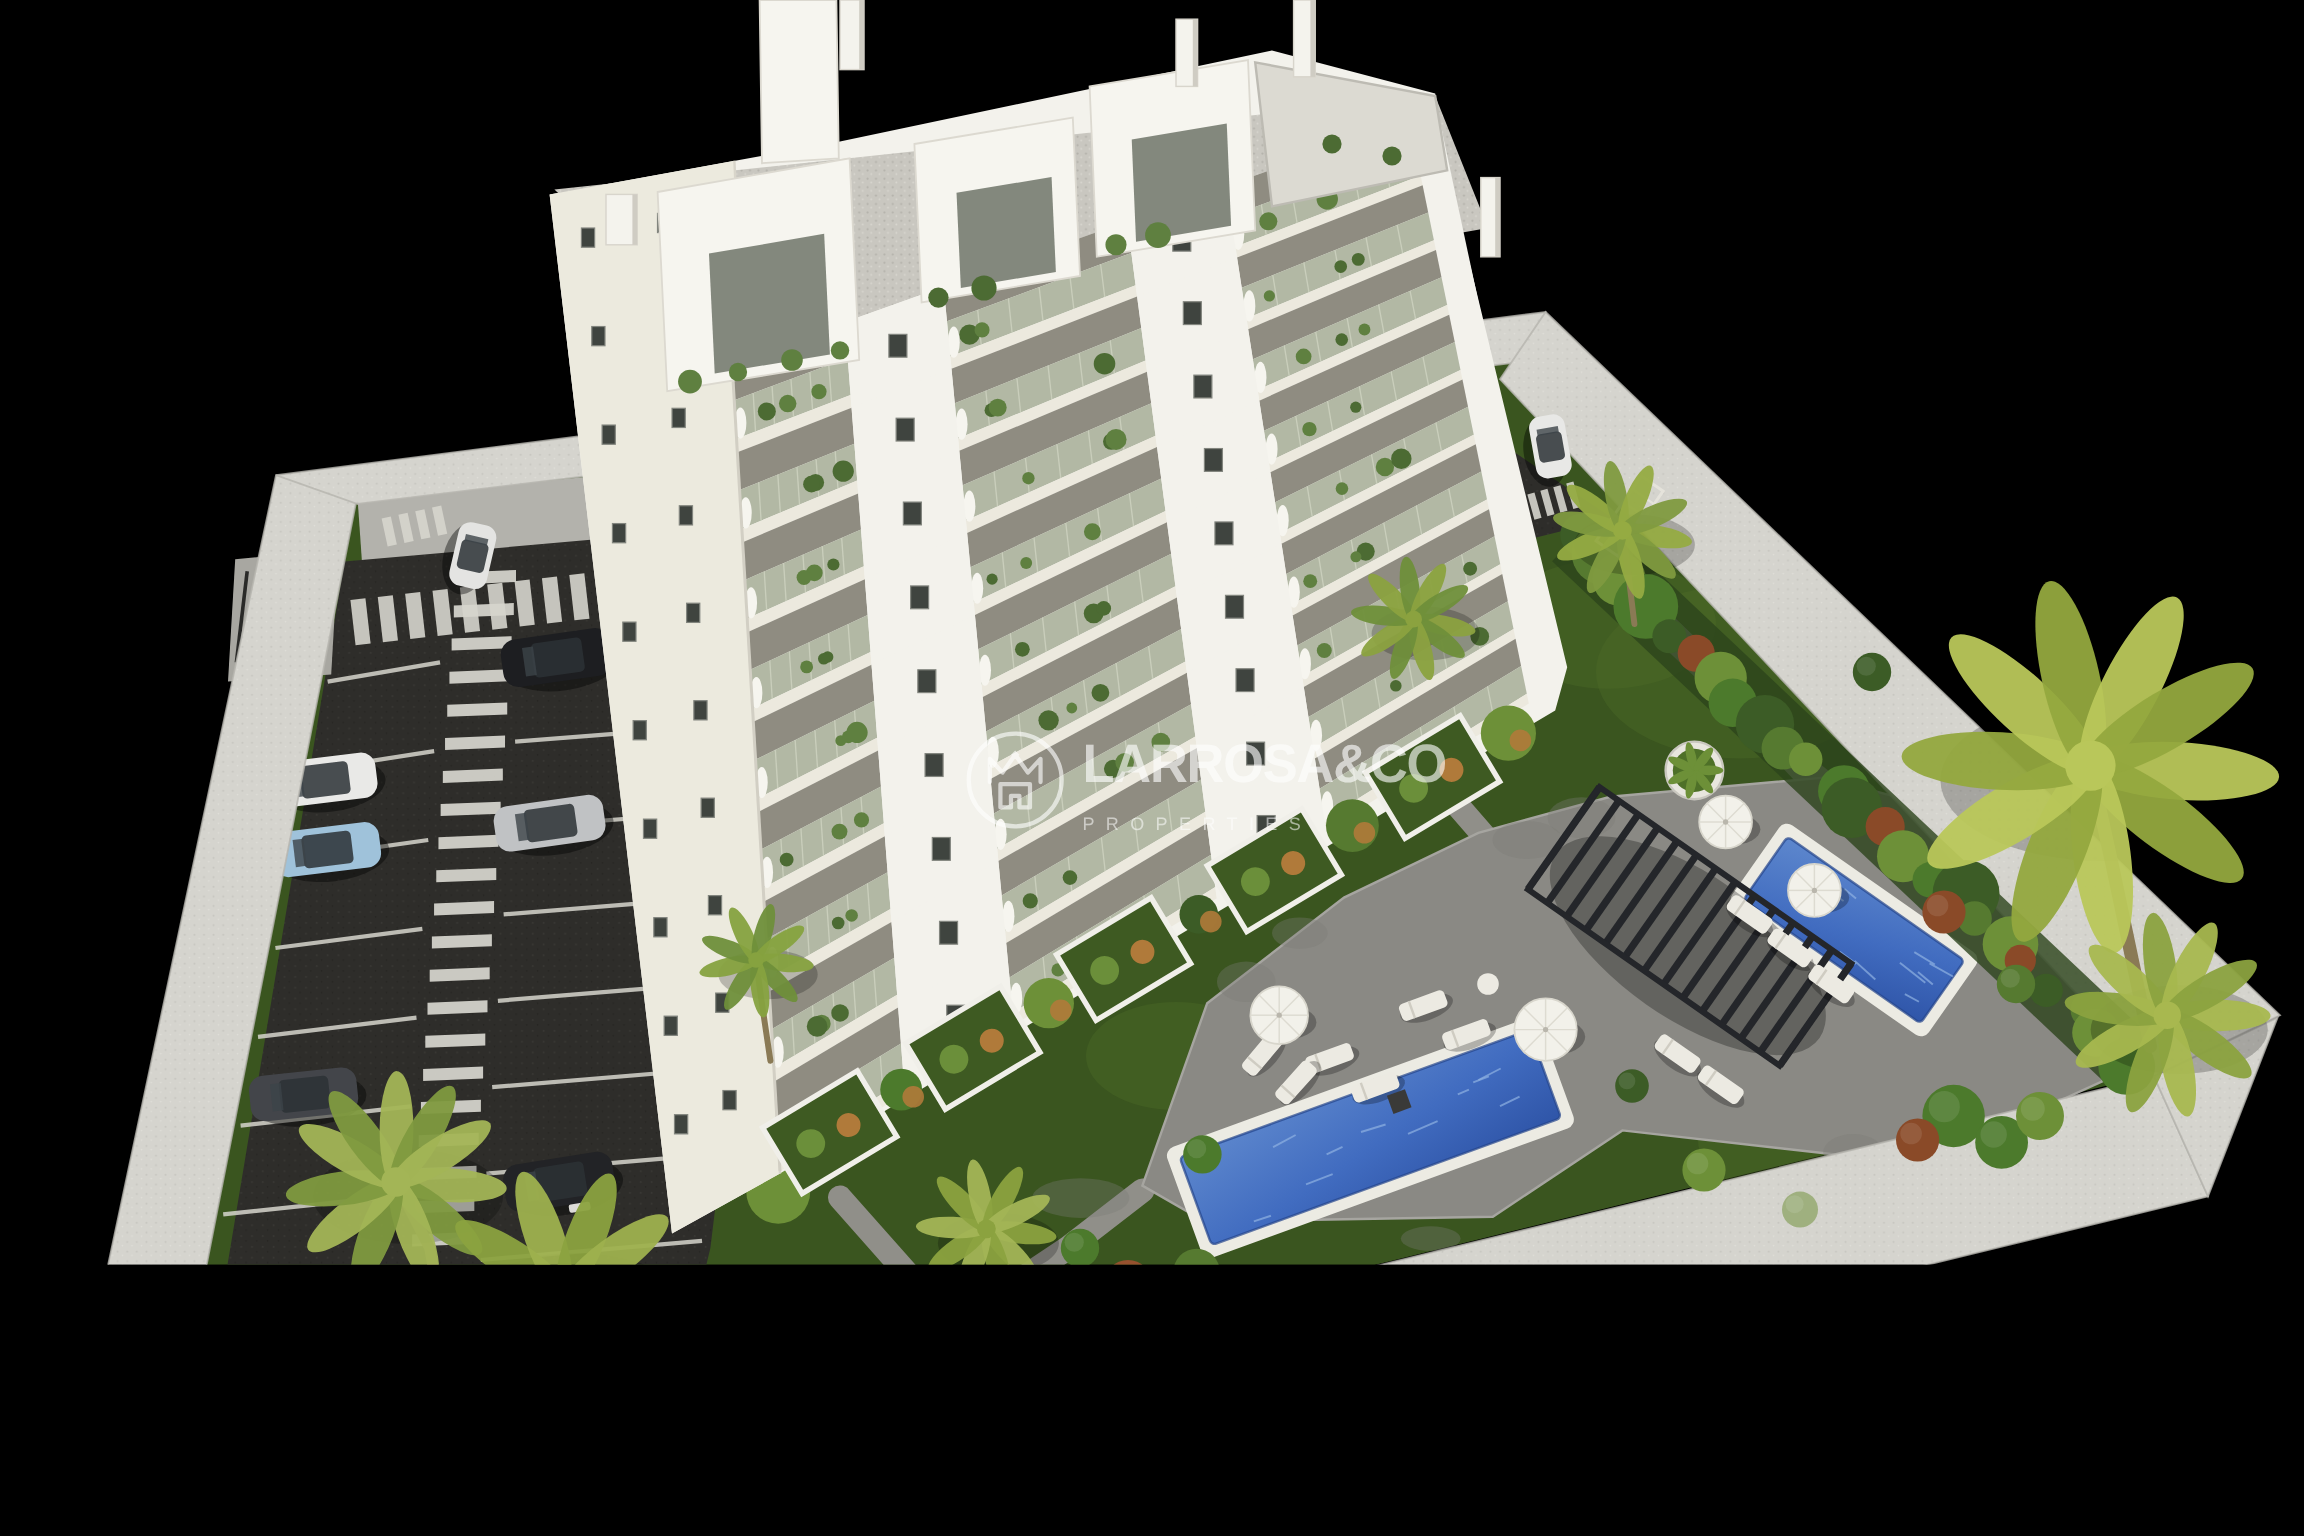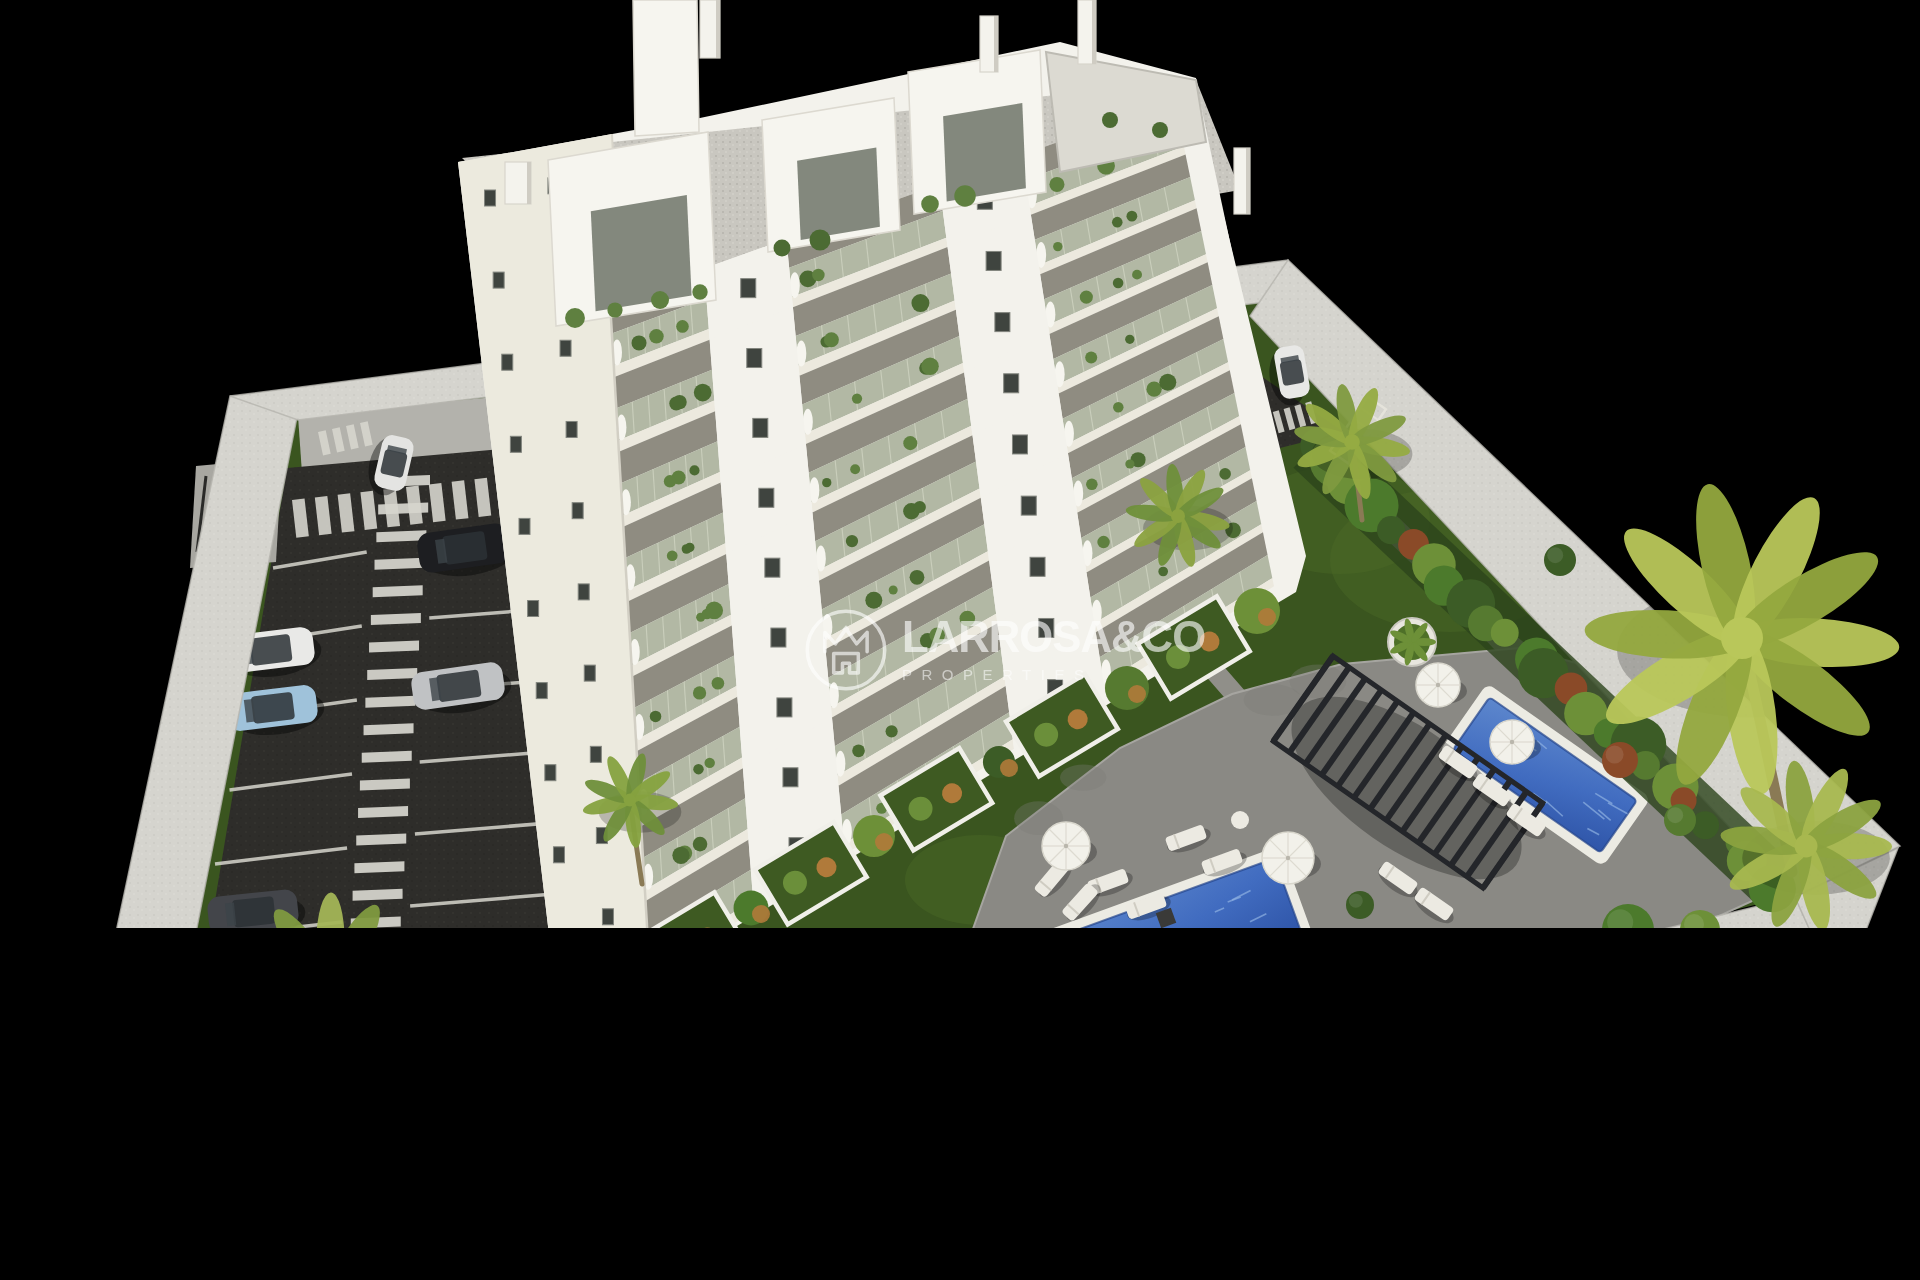--- a/index.html
+++ b/index.html
@@ -1,25 +1,25 @@
 <!DOCTYPE html>
 <html><head>
 <meta charset="utf-8">
 <style>
   html,body{margin:0;padding:0;background:#000;}
-  #stage{position:relative;width:1920px;height:928px;background:#000;overflow:hidden;
+  #stage{position:relative;width:1920px;height:1054px;background:#000;overflow:hidden;
          font-family:"Liberation Sans",sans-serif;}
   #scene-svg{position:absolute;inset:0;}
   #watermark{position:absolute;left:802px;top:606px;display:flex;align-items:flex-start;
              pointer-events:none;}
   #wm-logo{width:88px;height:88px;flex:0 0 auto;opacity:.62;}
   #wm-text{margin-left:12px;color:#fff;}
   #wm-brand{font-size:45px;font-weight:bold;letter-spacing:-1px;line-height:1;
             opacity:.62;transform:scaleX(.97);transform-origin:left;margin-top:8px;}
-  #wm-sub{font-size:15px;font-weight:400;letter-spacing:9.5px;opacity:.55;margin-top:7px;}
+  #wm-sub{font-size:15px;font-weight:400;letter-spacing:9.5px;opacity:.55;margin-top:20px;}
 </style>
 </head>
 <body>
 
 <div id="stage">
   <svg id="scene-svg" width="1920" height="1280" viewBox="0 0 1920 1280">
       <defs>
         <linearGradient id="wg" x1="0" y1="0" x2="1" y2="1">
           <stop offset="0" stop-color="#5d87cd"></stop>
           <stop offset="0.55" stop-color="#416cc0"></stop>

